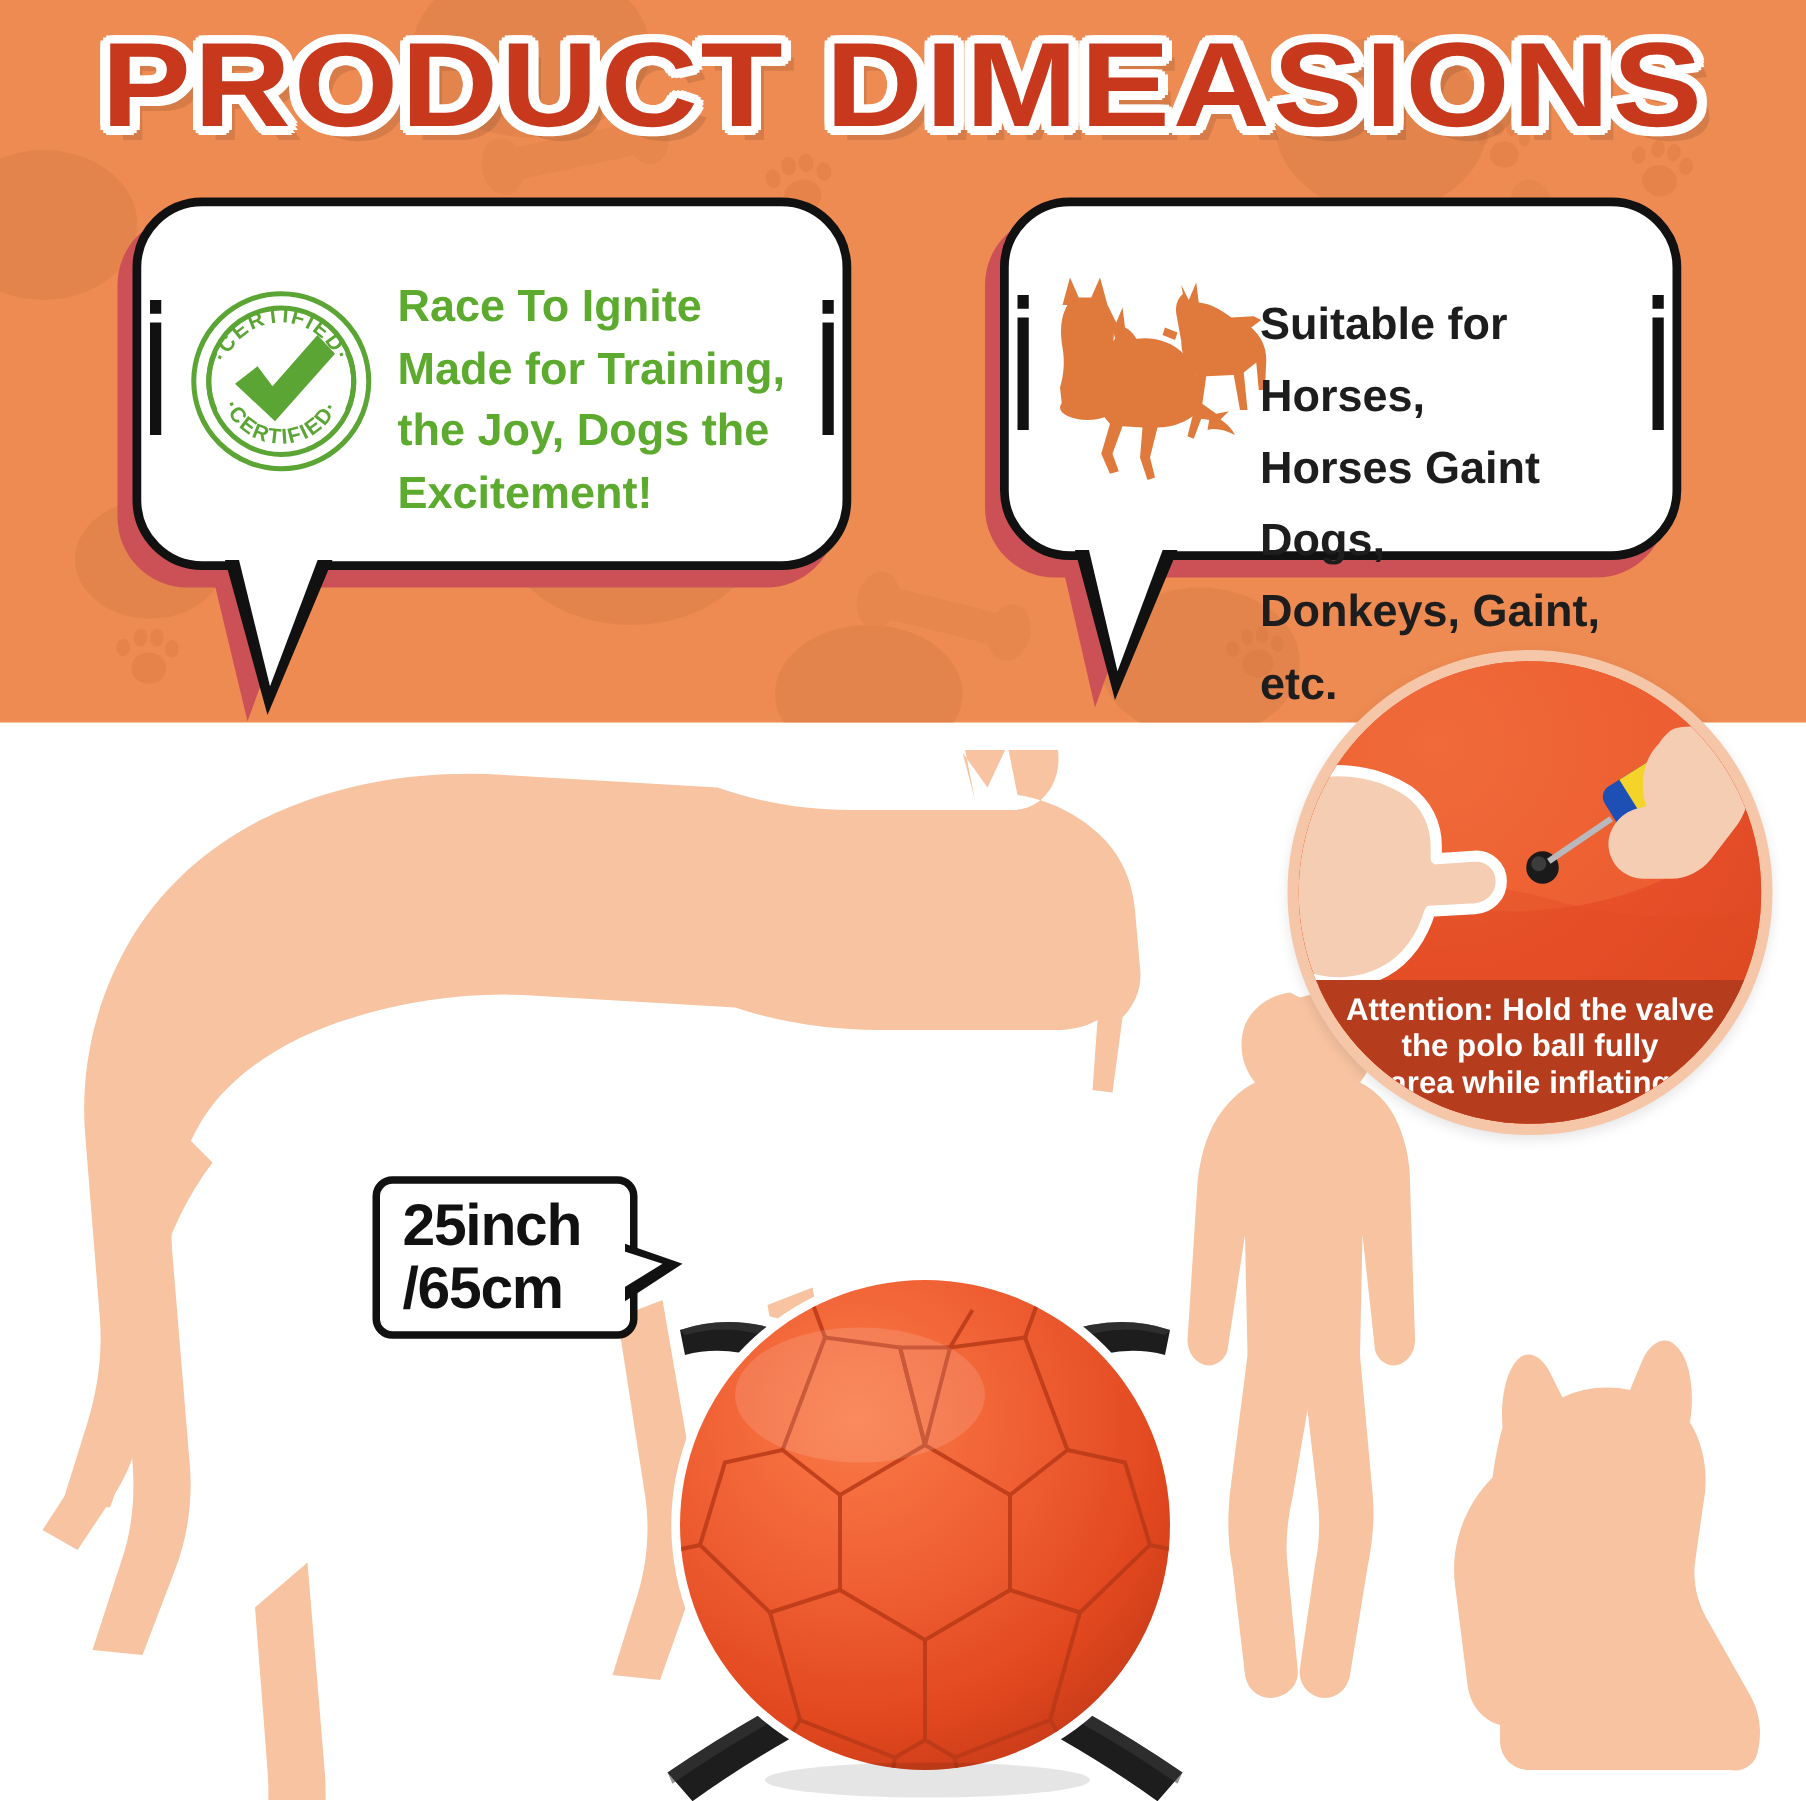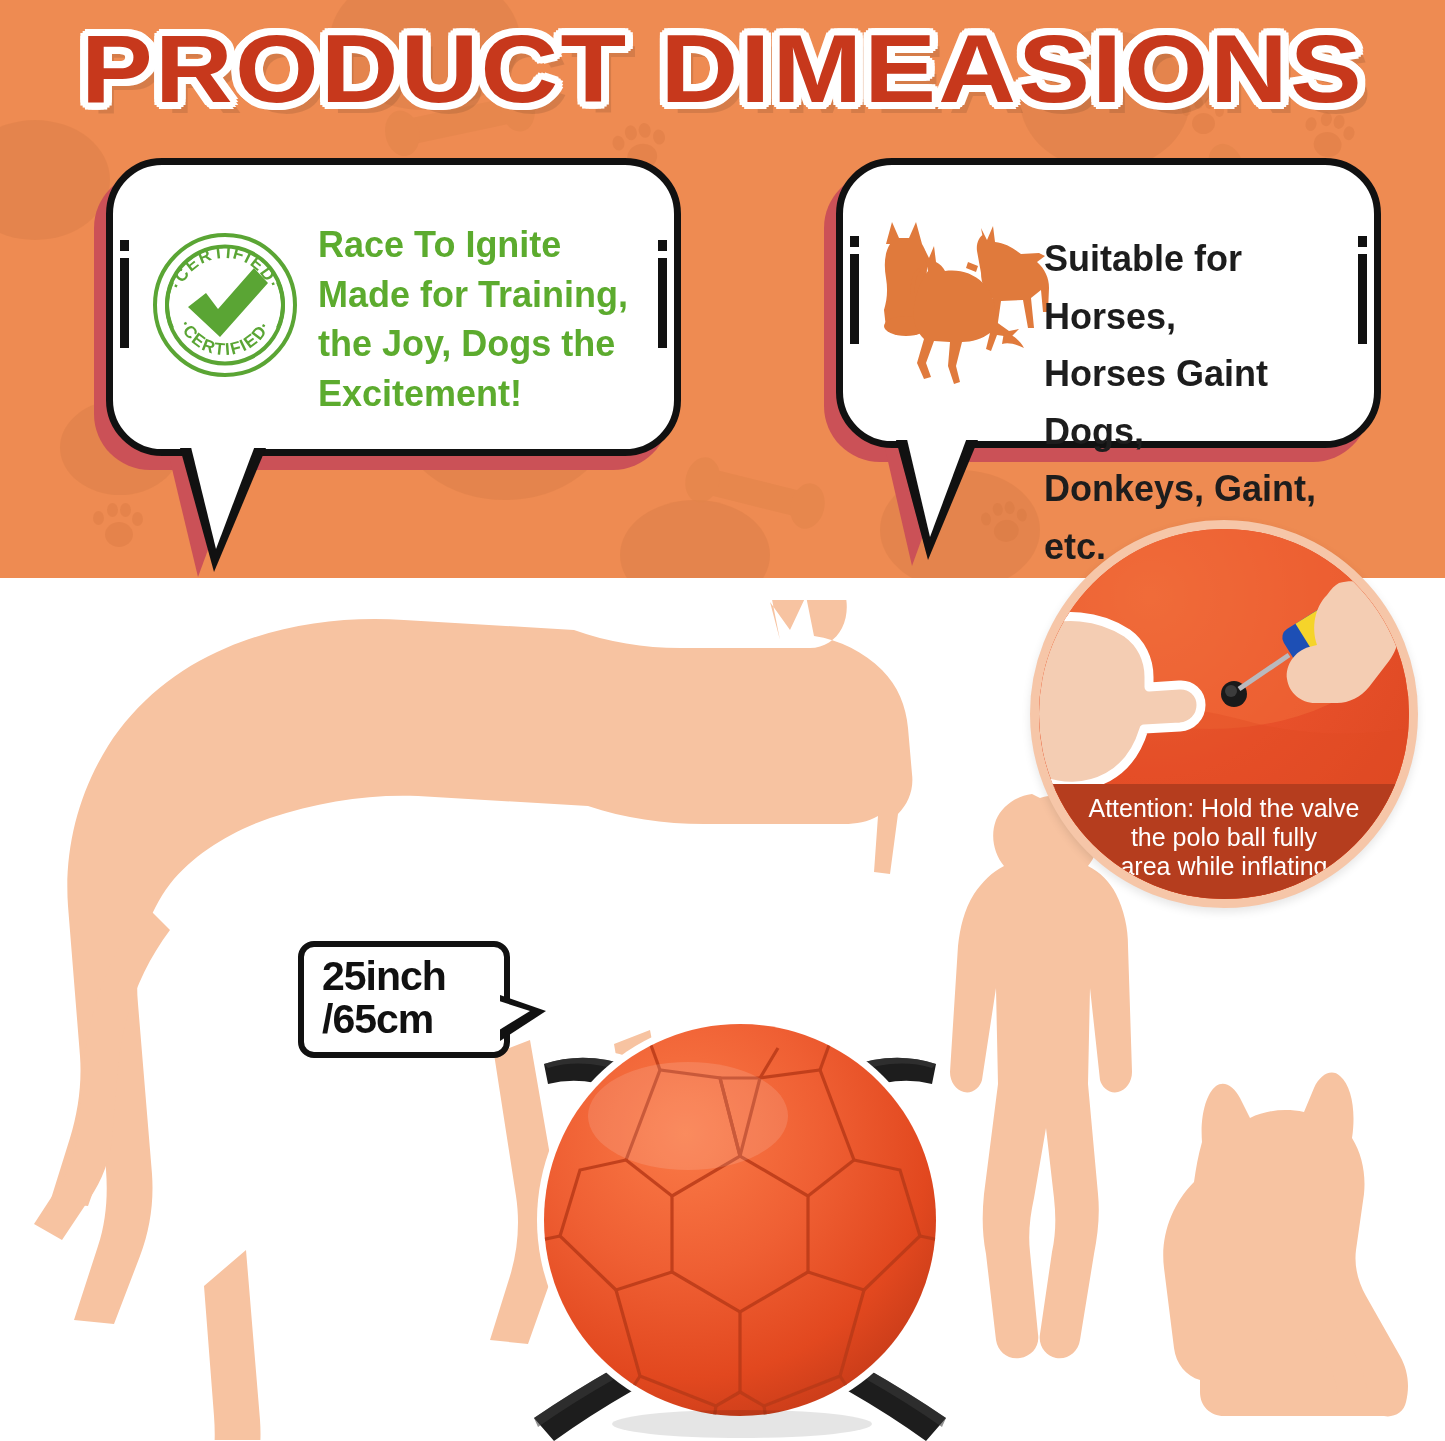--- a/index.html
+++ b/index.html
@@ -123,36 +123,36 @@
   .inset-photo {
     position: absolute; left: 0; top: 0; width: 100%; height: 100%;
     background:
       radial-gradient(circle at 30% 18%, #ef6b3b 0%, #e8502a 45%, #d8451f 100%);
   }
   .inset-caption {
     position: absolute; left: 0; bottom: 0;
     width: 100%;
     background: #b53d1e;
     color: #ffffff;
-    font-weight: normal;
+    font-weight: bold;
     font-size: 25px;
     line-height: 1.16;
     text-align: center;
     padding: 10px 14px 18px;
   }
 
   
   .callout {
     position: absolute;
     background: #ffffff;
     border: 6px solid #111111;
     border-radius: 16px;
     padding: 8px 18px 10px;
     font-weight: bold;
-    font-size: 41px;
+    font-size: 47px;
     line-height: 1.06;
     color: #111111;
     letter-spacing: -1px;
   }
 
   
   .ball-group { position: absolute; }
 </style>
 </head>
 <body>
@@ -255,21 +255,21 @@
     </div>
 
     <div class="bubble-text green" style="left:212px;top:62px;width:340px;">
       <div>Race To Ignite</div>
       <div>Made for Training,</div>
       <div>the Joy, Dogs the</div>
       <div>Excitement!</div>
     </div>
   </div>
 
-  <div class="bubble-wrap" style="left:800px;top:158px;width:545px;height:290px;margin-left:36px;">
+  <div class="bubble-wrap" style="left:800px;top:158px;width:545px;height:290px;">
     <div class="bubble-shadow"></div>
     <div style="position:absolute;left:48px;top:286px;width:0;height:0;
                 border-left:28px solid transparent;border-right:44px solid transparent;
                 border-top:122px solid #cb5157;"></div>
     <div class="bubble"></div>
     <div style="position:absolute;left:60px;top:282px;width:0;height:0;
                 border-left:32px solid transparent;border-right:50px solid transparent;
                 border-top:120px solid #111;"></div>
     <div style="position:absolute;left:70px;top:277px;width:0;height:0;
                 border-left:24px solid transparent;border-right:38px solid transparent;

